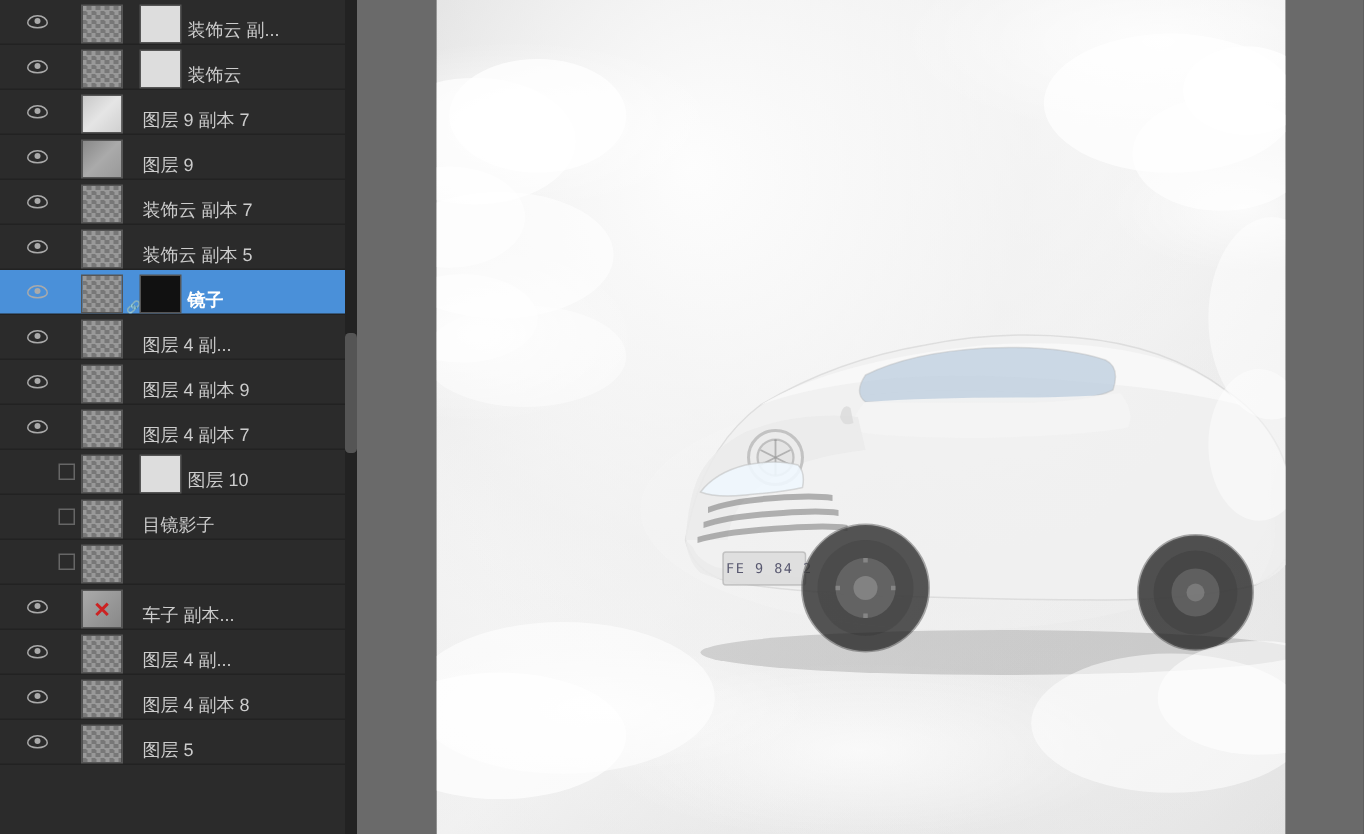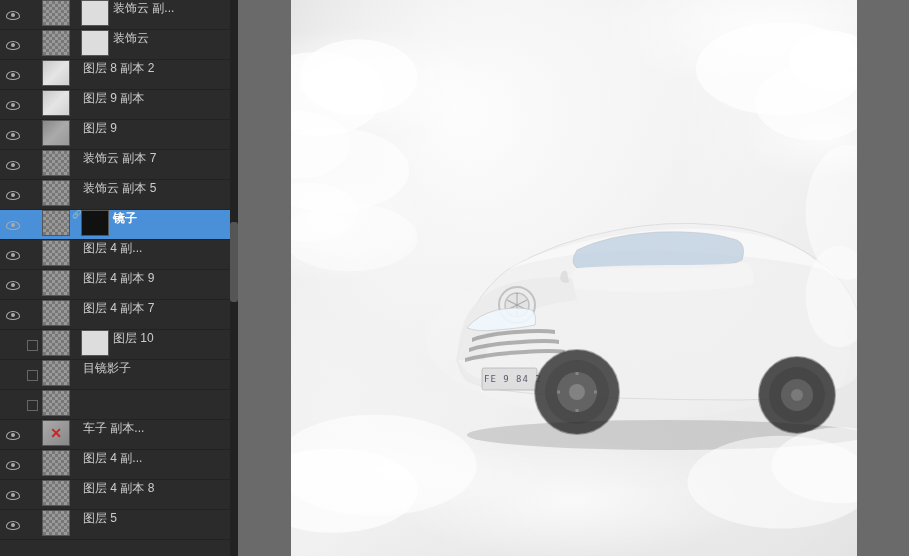--- a/index.html
+++ b/index.html
@@ -19,27 +19,27 @@
       height: 556px;
       background: #2b2b2b;
       display: flex;
       flex-direction: column;
       overflow: hidden;
       flex-shrink: 0;
     }
 
     .layer-row {
       display: flex;
-      align-items: flex-start;
+      align-items: flex-end;
       height: 30px;
       min-height: 30px;
       border-bottom: 1px solid #222;
       cursor: pointer;
       position: relative;
-      padding: 0 2px;
+      padding: 0 14px;
     }
 
     .layer-row.selected {
       background: #4a90d9;
     }
 
     .layer-row.selected .layer-name {
       color: #fff;
       font-weight: bold;
     }
@@ -319,32 +319,21 @@
       </div>
       <div class="layer-row">
         <div class="cell-eye">
           <div class="eye-icon"></div>
         </div>
         <div class="cell-check"></div>
         <div class="cell-thumb">
           <div class="thumb-cloud"></div>
         </div>
         <div class="chain-icon"></div>
-        <div class="layer-name">图层 8 副本 2</div>
-      </div>
-      <div class="layer-row">
-        <div class="cell-eye">
-          <div class="eye-icon"></div>
-        </div>
-        <div class="cell-check"></div>
-        <div class="cell-thumb">
-          <div class="thumb-cloud"></div>
-        </div>
-        <div class="chain-icon"></div>
-        <div class="layer-name">图层 9 副本</div>
+        <div class="layer-name">图层 9 副本 7</div>
       </div>
       <div class="layer-row">
         <div class="cell-eye">
           <div class="eye-icon"></div>
         </div>
         <div class="cell-check"></div>
         <div class="cell-thumb">
           <div style="background: linear-gradient(135deg, rgb(136, 136, 136) 0%, rgb(170, 170, 170) 50%, rgb(153, 153, 153) 100%); width: 100%; height: 100%;"></div>
         </div>
         <div class="chain-icon"></div>

